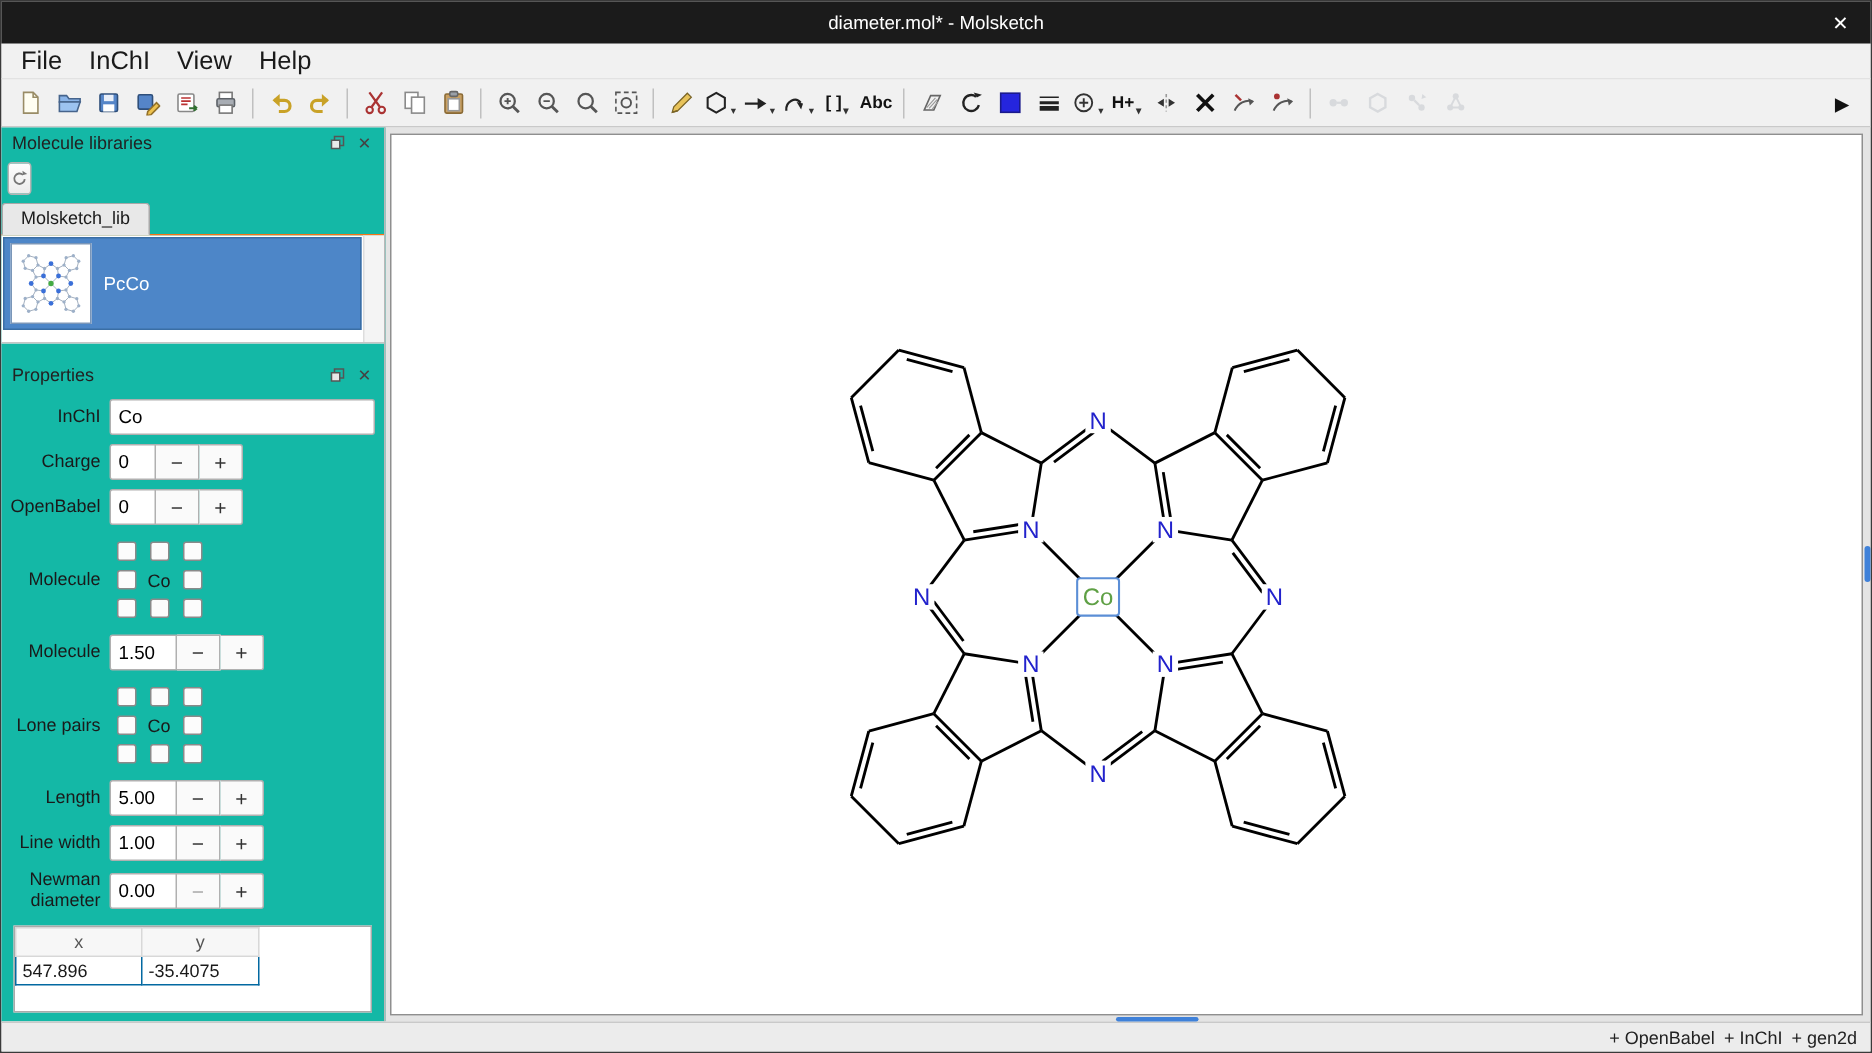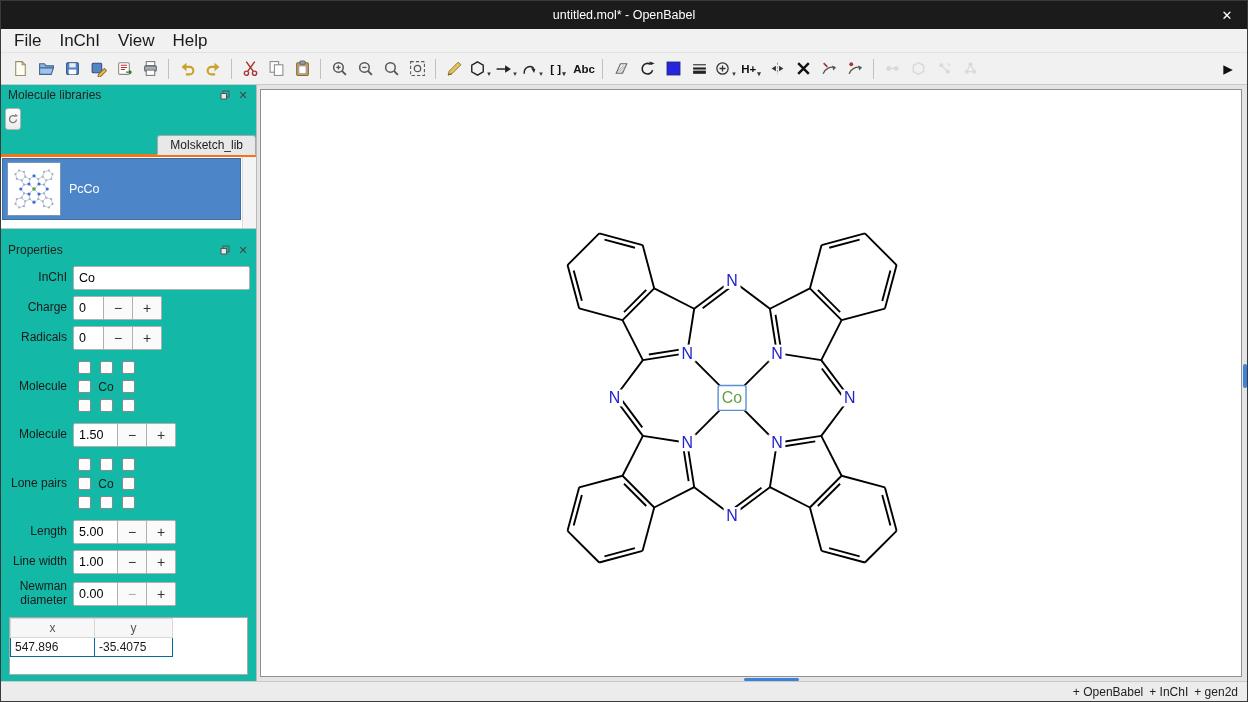--- a/index.html
+++ b/index.html
@@ -29,21 +29,21 @@
   
   .main { flex:1; display:flex; background:#e4e4e4; min-height:0; }
   .dock { width:256px; flex:0 0 auto; background:#14b8a6; border-right:1px solid #b8b8b8; display:flex; flex-direction:column; min-height:0; }
   .panel-header { height:20px; display:flex; align-items:center; padding:0 4px 0 7px; }
   .panel-title { font-size:12px; color:#222; }
   .ph-sp { flex:1; }
   .ph-btn { width:18px; height:16px; border:none; background:transparent; color:#444; font-size:11px; display:inline-flex; align-items:center; justify-content:center; cursor:pointer; }
 
   
   .refresh-btn { margin:3px 4px 2px 4px; height:22px; background:linear-gradient(#fdfdfd,#ececec); border:1px solid #b4b4b4; border-radius:3px; display:flex; align-items:center; justify-content:center; cursor:pointer; }
-  .tabbar { display:flex; justify-content:flex-end; margin-top:5px; border-bottom:3px solid #f97316; height:22px; }
+  .tabbar { display:flex; justify-content:flex-start; margin-top:5px; border-bottom:1px solid #f97316; height:22px; }
   .tab { background:#e8e8e8; border:1px solid #a8a8a8; border-bottom:1px solid #e8e8e8; margin-bottom:-1px; border-radius:3px 3px 0 0; padding:2px 12px 0 12px; font-size:12px; cursor:pointer; }
   .lib-list { position:relative; height:72px; background:#fff; border-bottom:1px solid #c6c6c6; }
   .lib-item { position:absolute; left:1px; top:1px; right:15px; height:62px; background:#4d86c8; border:1px solid #3a6ea5; display:flex; align-items:center; gap:8px; padding-left:4px; cursor:pointer; }
   .thumb { width:54px; height:54px; background:#fff; border:1px solid #7a96b8; flex:0 0 auto; }
   .lib-name { color:#fff; font-size:12.5px; }
   .lib-scroll { position:absolute; right:0; top:0; bottom:0; width:14px; background:#f4f4f4; border-left:1px solid #ddd; }
 
   
   .panel.props { margin-top:11px; flex:1; min-height:0; overflow:hidden; }
   .prop-body { font-size:12px; }
@@ -75,21 +75,21 @@
 
   
   .statusbar { height:20px; flex:0 0 auto; background:#ececec; border-top:1px solid #c9c9c9; display:flex; align-items:center; justify-content:flex-end; gap:6px; padding:0 9px; font-size:12px; color:#222; }
 </style>
 </head>
 <body>
 
 <div class="window">
 
   <div class="titlebar">
-    <span class="title">untitled.mol* - OpenBabel</span>
+    <span class="title">diameter.mol* - Molsketch</span>
     <button class="win-close">✕</button>
   </div>
 
   <div class="menubar">
     <span class="menu-item">File</span>
     <span class="menu-item">InChI</span>
     <span class="menu-item">View</span>
     <span class="menu-item">Help</span>
   </div>
 
@@ -474,21 +474,21 @@
           <div class="prop-row">
             <span class="prop-label">Charge</span>
             <div class="spin">
               <input class="spin-val" value="0" style="">
               <button class="spin-btn">−</button>
               <button class="spin-btn last">+</button>
             </div>
           </div>
 
           <div class="prop-row">
-            <span class="prop-label">Radicals</span>
+            <span class="prop-label">OpenBabel</span>
             <div class="spin">
               <input class="spin-val" value="0" style="">
               <button class="spin-btn">−</button>
               <button class="spin-btn last">+</button>
             </div>
           </div>
 
           <div class="prop-row">
             <span class="prop-label">Molecule</span>
             <div class="cb-grid">

